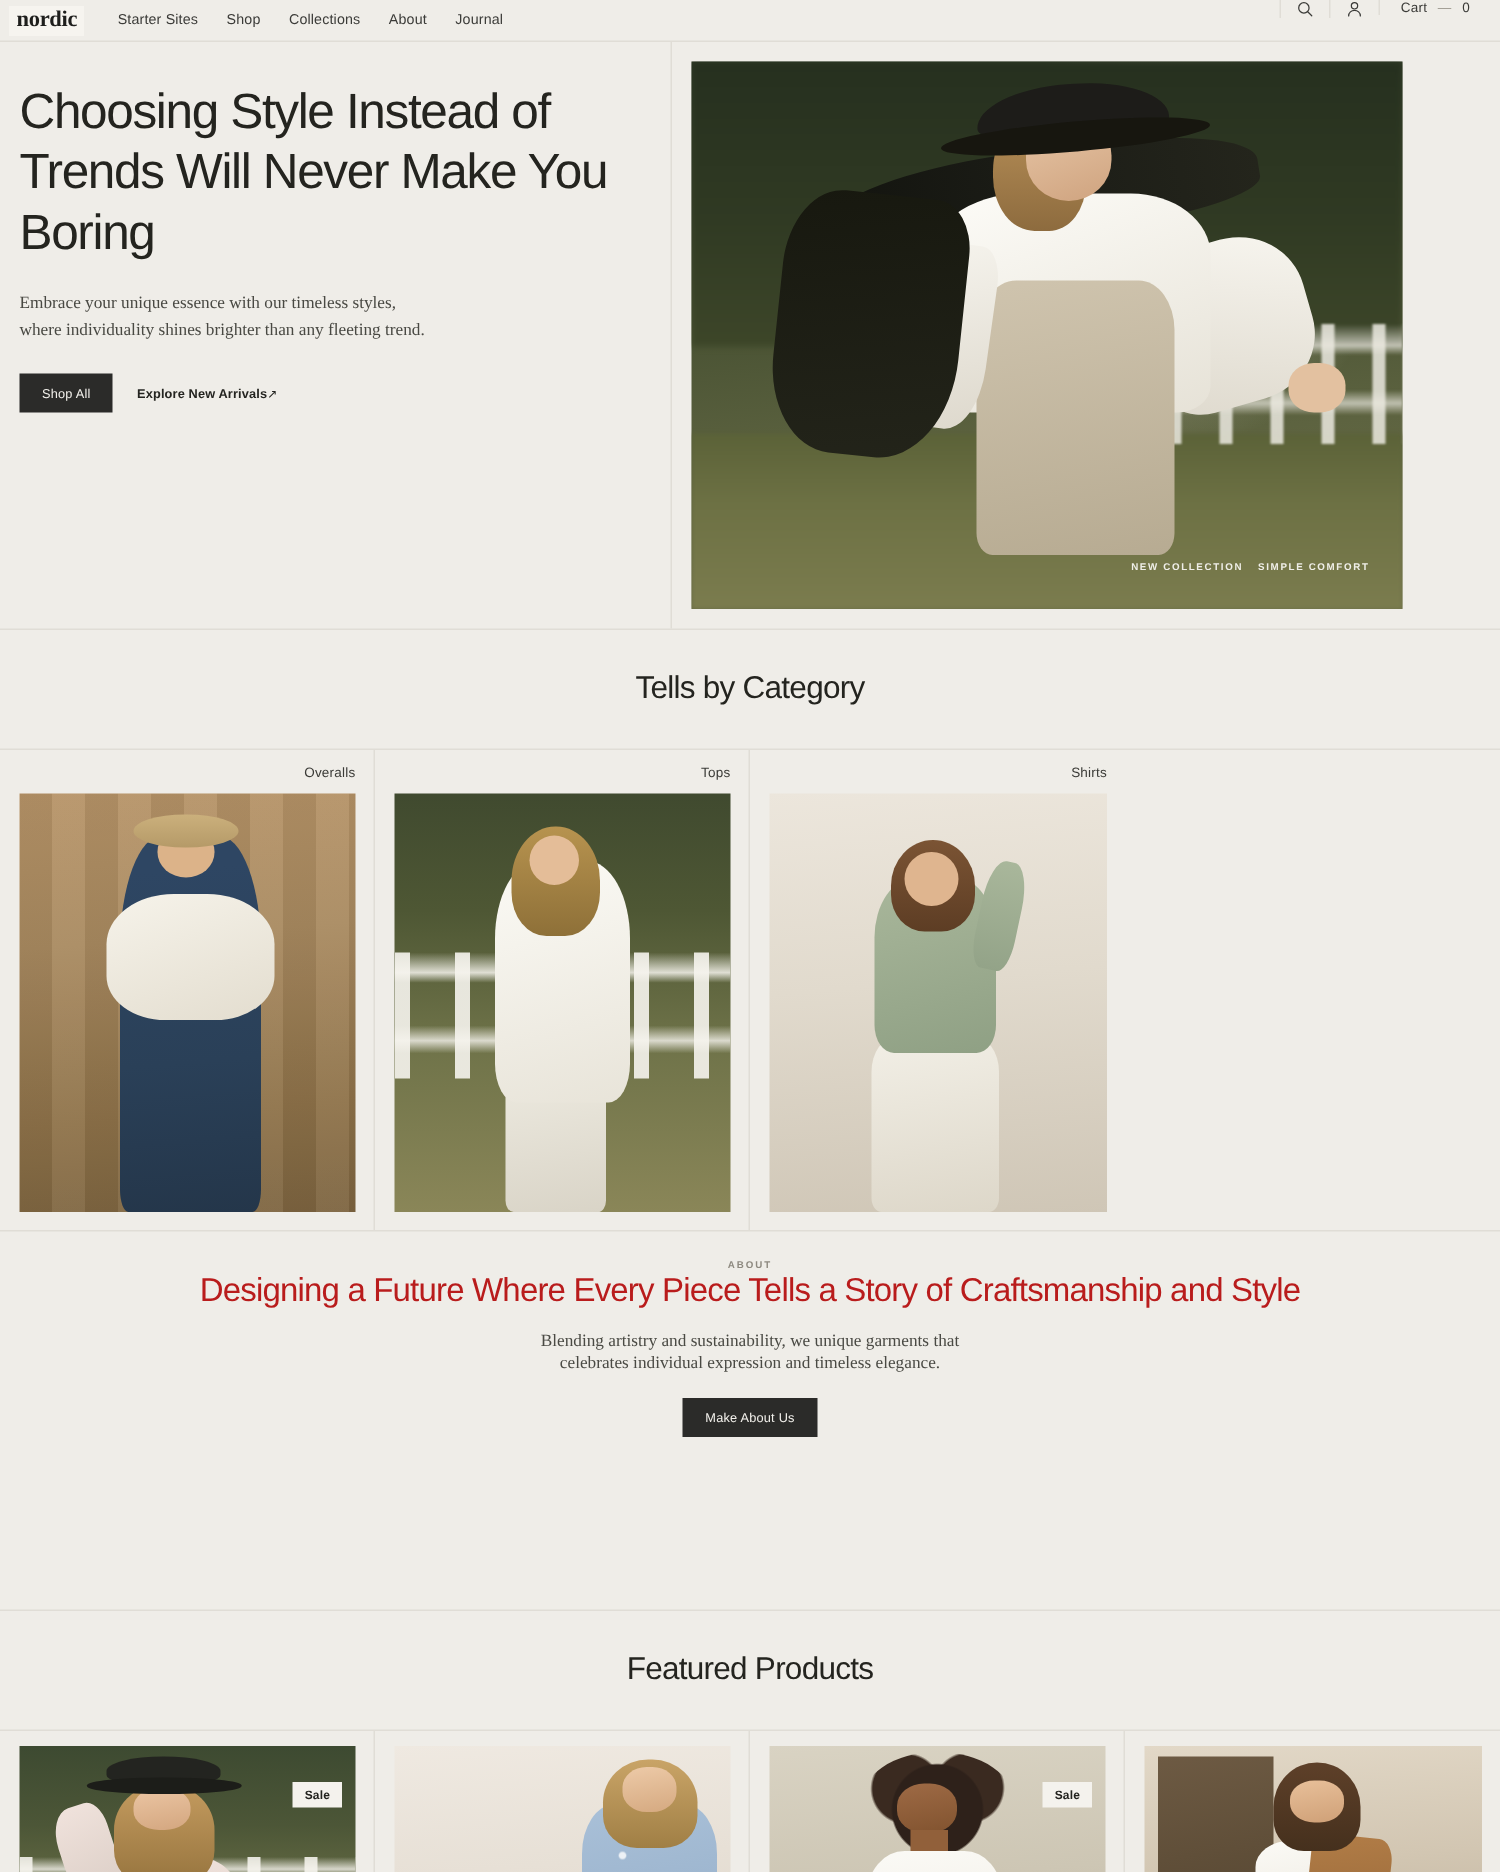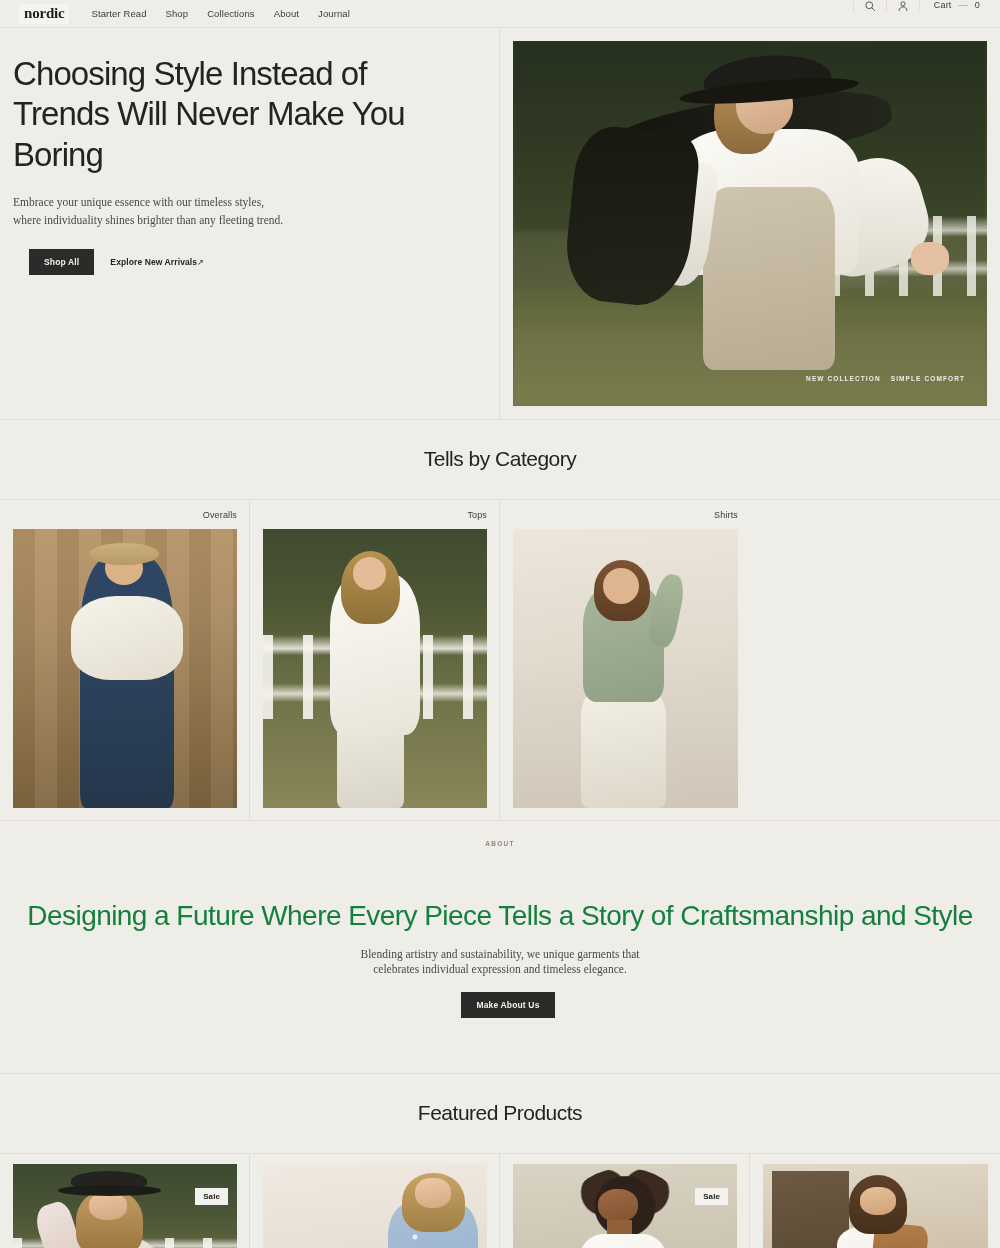--- a/index.html
+++ b/index.html
@@ -13,21 +13,21 @@
   }
   .page { width: 1000px; height: 1248px; position: relative; background: #efede8; }
 
   
   .header {
     height: 28px;
     background: #efede8;
     border-bottom: 1px solid #e0ddd6;
     display: flex;
     align-items: center;
-    padding: 0 8px 0 19px;
+    padding: 0 8px 0 6px;
     position: relative;
   }
   .logo-box {
     background: #f6f4ef;
     padding: 2px 5px 3px 5px;
     margin-right: 22px;
   }
   .logo-text {
     font-family: "Liberation Serif", serif;
     font-weight: 700;
@@ -65,21 +65,21 @@
   }
   .cart-sep { color: #9a968c; }
 
   
   .hero {
     display: flex;
     height: 392px;
     border-bottom: 1px solid #e0ddd6;
   }
   .hero-left {
-    width: 500px;
+    width: 448px;
     padding: 26px 12px 0 13px;
     border-right: 1px solid #e0ddd6;
   }
   .hero-title {
     font-size: 33px;
     line-height: 1.22;
     font-weight: 400;
     letter-spacing: -0.9px;
     color: #24241f;
     max-width: 400px;
@@ -95,26 +95,25 @@
   .hero-actions {
     margin-top: 20px;
     display: flex;
     align-items: center;
     gap: 16px;
   }
   .btn-dark {
     background: #2b2b29;
     color: #f3f1ec;
     font-size: 8.5px;
-    font-weight: 700;
+    font-weight: 400;
     letter-spacing: 0.15px;
     padding: 8px 15px;
     border: none;
     cursor: pointer;
-    margin-left: 16px;
   }
   .link-arrow {
     font-size: 8.5px;
     font-weight: 700;
     color: #242420;
     text-decoration: none;
     letter-spacing: 0.1px;
     display: inline-flex;
     align-items: center;
     gap: 0;
@@ -314,26 +313,25 @@
     height: 253px;
     text-align: center;
   }
   .eyebrow {
     font-size: 6.5px;
     letter-spacing: 1.3px;
     color: #8e8a80;
     font-weight: 700;
   }
   .about-title {
-    margin-top: 53px;
-    font-size: 28px;
+    font-size: 22px;
     line-height: 1.15;
     font-weight: 400;
     letter-spacing: -0.55px;
-    color: #15803d;
+    color: #b91c1c;
   }
   .about-body {
     margin-top: 15px;
     font-family: "Liberation Serif", serif;
     font-size: 11.5px;
     line-height: 1.3;
     color: #4a4a44;
   }
   .about-btn-wrap { margin-top: 15px; }
 
@@ -432,21 +430,21 @@
 </head>
 <body>
 
 <div class="page">
 
   <div class="header">
     <div class="logo-box">
       <div class="logo-text">nordic</div>
     </div>
     <nav class="nav">
-      <a class="nav-link" href="#">Starter Read</a>
+      <a class="nav-link" href="#">Starter Sites</a>
       <a class="nav-link" href="#">Shop</a>
       <a class="nav-link" href="#">Collections</a>
       <a class="nav-link" href="#">About</a>
       <a class="nav-link" href="#">Journal</a>
     </nav>
     <div class="header-right">
       <div class="icon-cell">
         <svg width="12" height="12" viewBox="0 0 16 16">
           <circle cx="7" cy="7" r="4.6" fill="none" stroke="#3b3b38" stroke-width="1.1"></circle>
           <line x1="10.4" y1="10.4" x2="14" y2="14" stroke="#3b3b38" stroke-width="1.1" stroke-linecap="round"></line>

